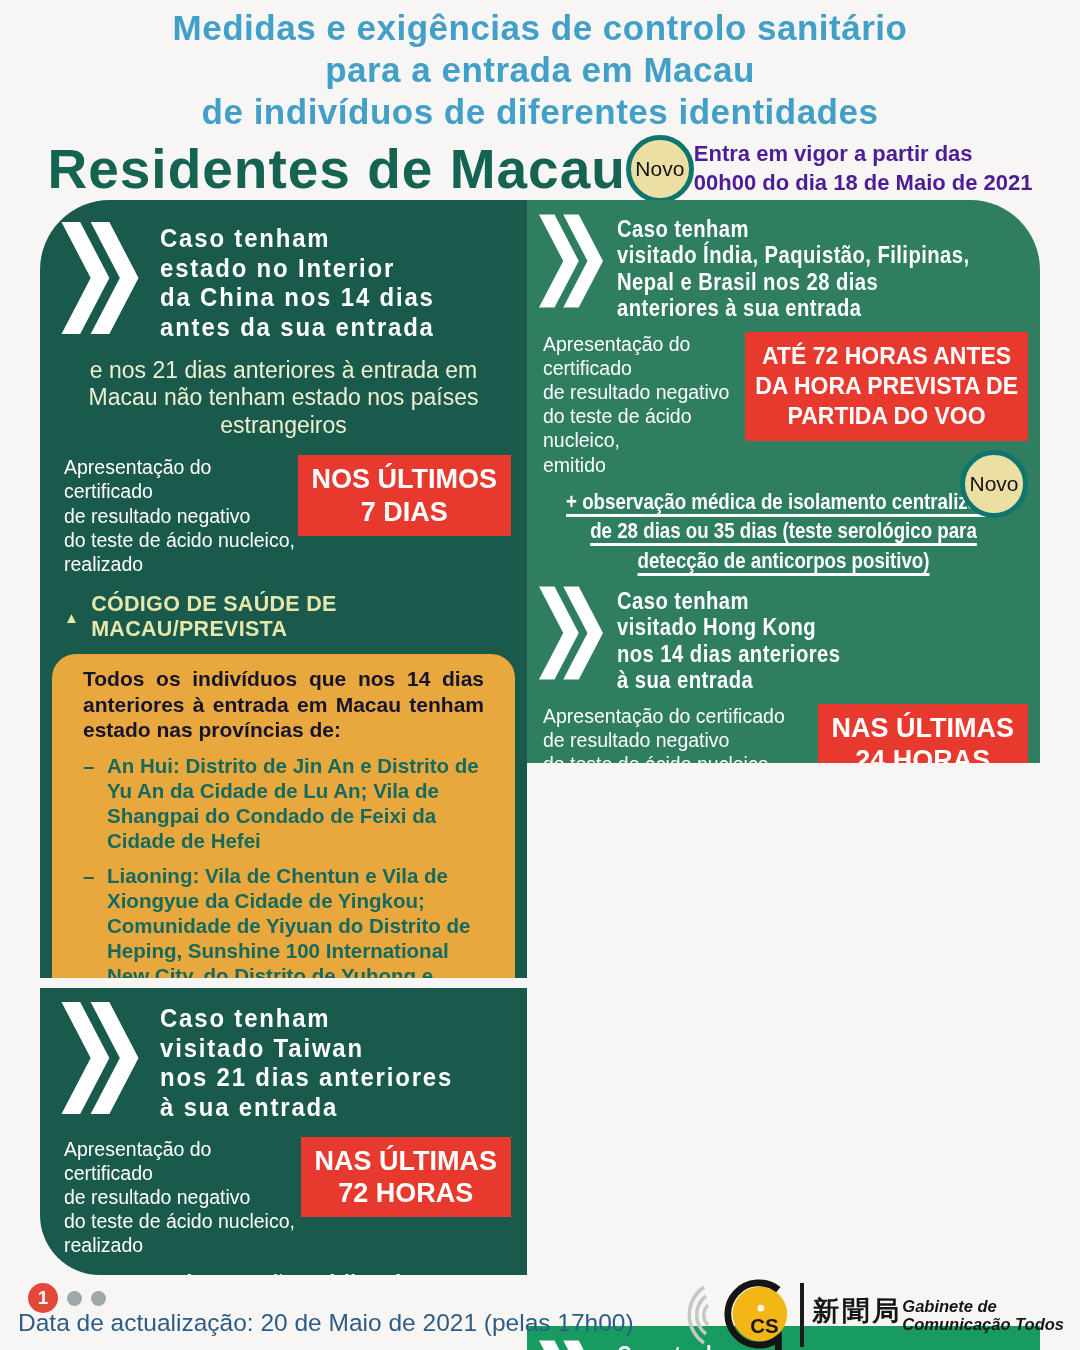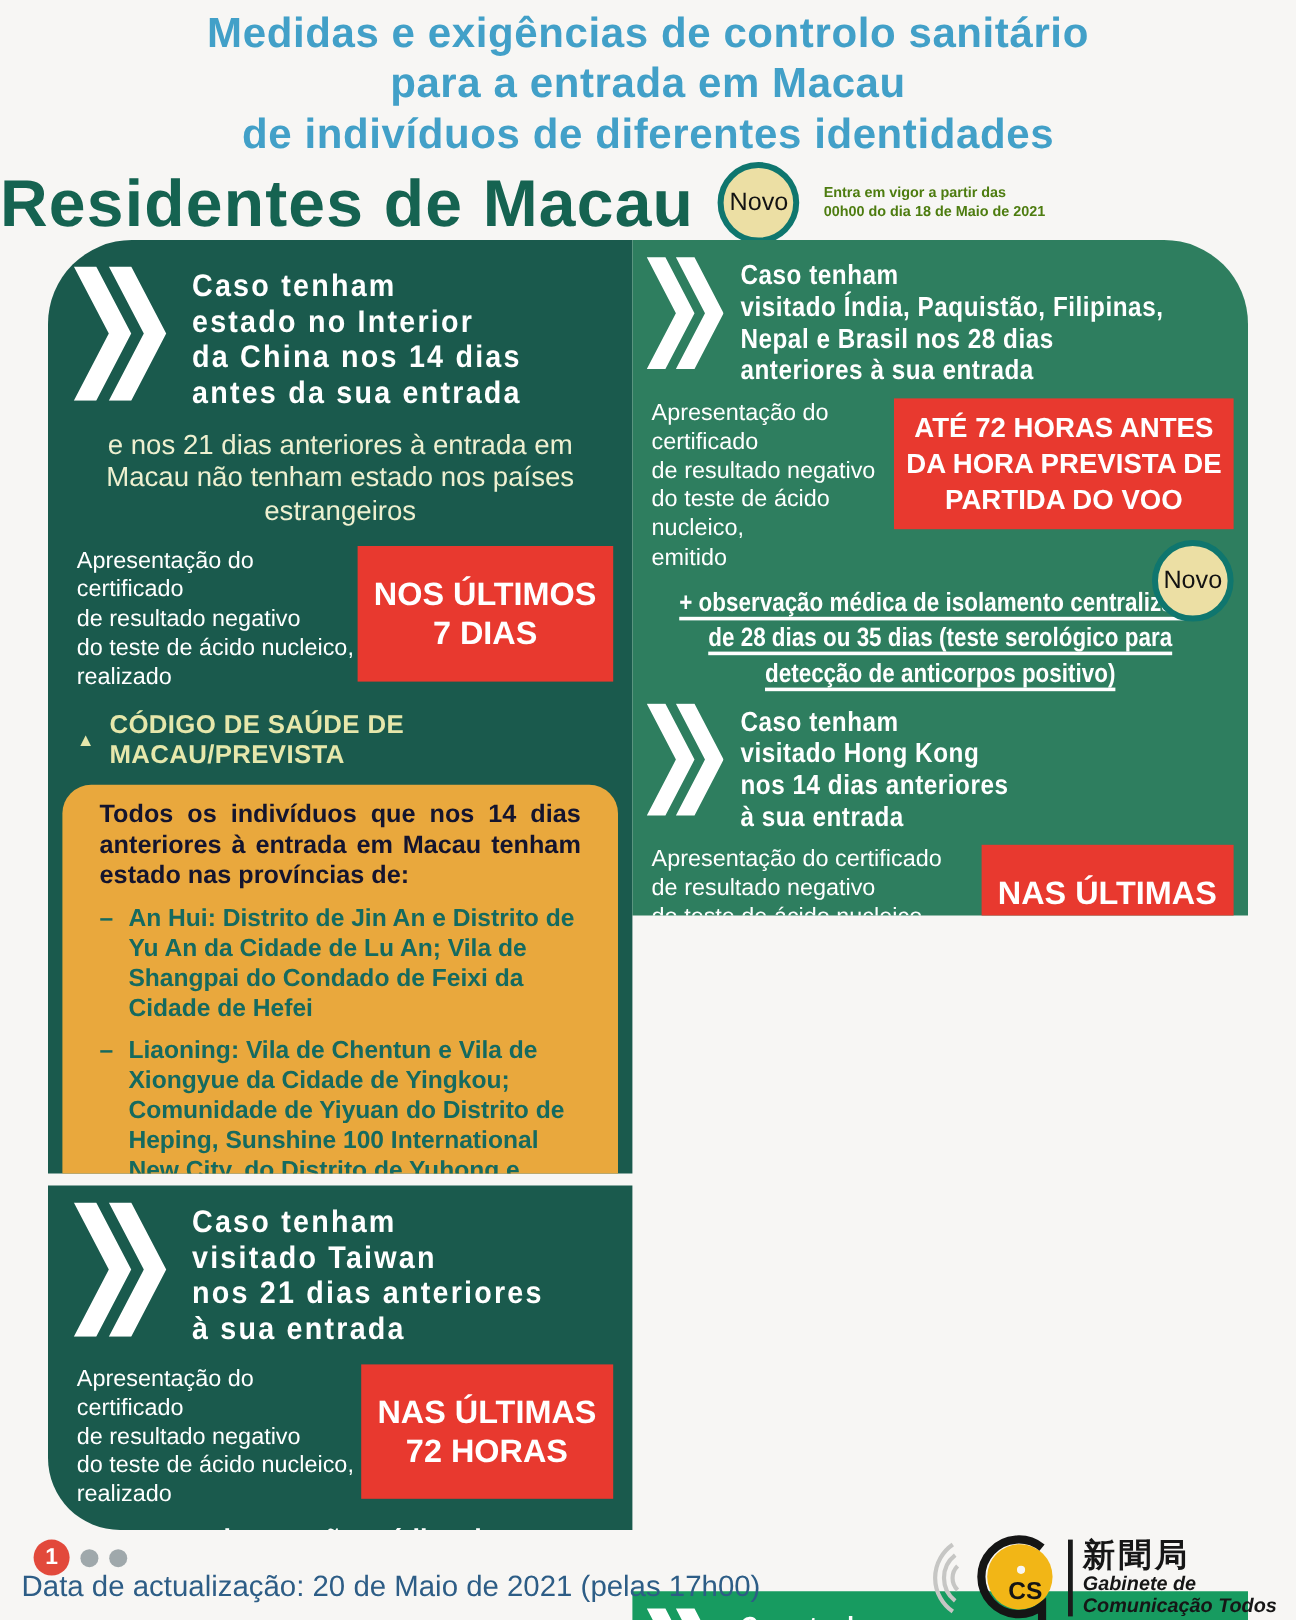--- a/index.html
+++ b/index.html
@@ -11,30 +11,30 @@
   }
   .pre{white-space:pre-line;}
 
   
   .hdr{position:absolute;left:0;top:3px;width:1080px;text-align:center;}
   .hdr-title{
     color:#42a0c8;font-weight:bold;font-size:35px;line-height:1.2;
     letter-spacing:.5px;margin:4px 0 2px 0;
   }
   .hdr-row{
-    display:flex;align-items:center;gap:20px;
+    display:flex;align-items:center;justify-content:center;
     margin-top:2px;
   }
   .audience{color:#156351;font-weight:bold;font-size:55px;letter-spacing:1px;}
   .novo{
     width:58px;height:58px;border-radius:50%;background:#ecdfa4;border:5px solid #0f766e;
     display:flex;align-items:center;justify-content:center;
     color:#121212;font-size:21px;flex-shrink:0;
   }
-  .effective{color:#4d7c0f;font-weight:bold;font-size:12px;line-height:1.3;text-align:left;}
+  .effective{color:#4c1d95;font-weight:bold;font-size:22px;line-height:1.3;text-align:left;}
 
   
   .panel{position:absolute;overflow:hidden;}
   .p-china{left:40px;top:200px;width:487px;height:778px;background:#1a5a4d;border-radius:70px 0 0 0;}
   .p-taiwan{left:40px;top:988px;width:487px;height:287px;background:#1a5a4d;border-radius:0 0 0 60px;}
   .p-rtop{left:527px;top:200px;width:513px;height:563px;background:#2e7e5f;border-radius:0 70px 0 0;}
   .p-rbot{left:527px;top:763px;width:513px;height:512px;background:#179b60;border-radius:0 0 70px 0;}
 
   .sec-head{display:flex;align-items:flex-start;}
   .p-china .sec-head{padding:22px 8px 0 20px;}
@@ -53,21 +53,21 @@
     margin:14px auto 0;width:88%;text-align:center;
     color:#eef0d0;font-size:23px;line-height:1.2;
   }
   .cert-row{display:flex;align-items:flex-start;justify-content:space-between;}
   .p-china .cert-row{padding:16px 16px 0 24px;}
   .p-taiwan .cert-row{padding:14px 16px 0 24px;}
   .p-rtop .cert-row,.p-rbot .cert-row{padding:10px 12px 0 16px;}
   .cert{color:#fff;font-size:19.5px;line-height:1.24;}
   .badge{
     background:#e8392f;color:#fff;font-weight:bold;text-align:center;
-    font-size:27px;line-height:1.2;padding:24px 14px;flex-shrink:0;
+    font-size:27px;line-height:1.2;padding:8px 14px;flex-shrink:0;
   }
   .badge.wide{font-size:23px;line-height:1.3;padding:10px 10px;}
   .code-line{
     display:flex;align-items:center;gap:12px;padding:16px 0 0 24px;
     color:#e6e7ab;font-weight:bold;font-size:21.5px;letter-spacing:.3px;
   }
   .tri{font-size:15px;}
   .orange{
     margin:12px;background:#e9a83d;border-radius:24px;
     padding:12px 31px;color:#14142e;
@@ -97,21 +97,21 @@
   
   .pager{position:absolute;left:28px;top:1283px;display:flex;align-items:center;gap:9px;}
   .p-cur{
     width:30px;height:30px;border-radius:50%;background:#e2493b;color:#fff;
     font-weight:bold;font-size:19px;display:flex;align-items:center;justify-content:center;
   }
   .p-dot{width:15px;height:15px;border-radius:50%;background:#9fa8ab;}
   .update{position:absolute;left:18px;top:1309px;color:#2d5d86;font-size:24.5px;}
   .logo{position:absolute;right:16px;top:1279px;display:flex;align-items:center;gap:8px;}
   .logo-bar{width:4px;height:64px;background:#1a1a1a;}
-  .logo-texts{display:flex;flex-direction:column;justify-content:center;}
+  .logo-texts{display:flex;flex-direction:row;justify-content:center;}
   .logo-cn{font-size:27px;font-weight:bold;color:#161616;letter-spacing:3px;line-height:1.05;}
   .logo-dept{font-style:italic;font-weight:bold;font-size:16.5px;line-height:1.12;color:#161616;}
 </style>
 </head>
 <body>
 
 <div class="hdr">
   <div class="hdr-title pre">Medidas e exigências de controlo sanitário
 para a entrada em Macau
 de indivíduos de diferentes identidades</div>

